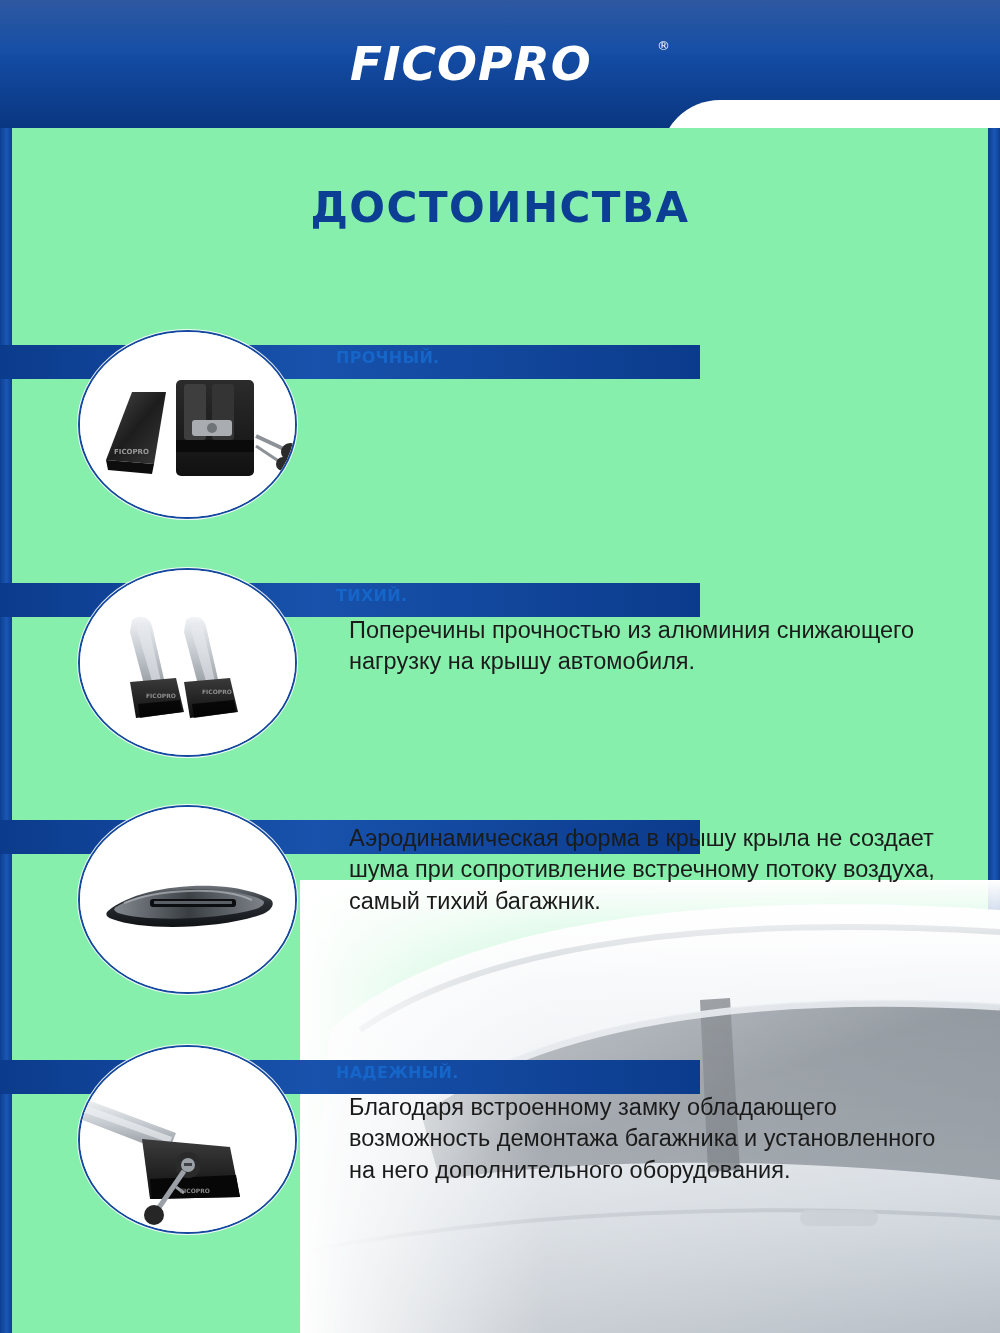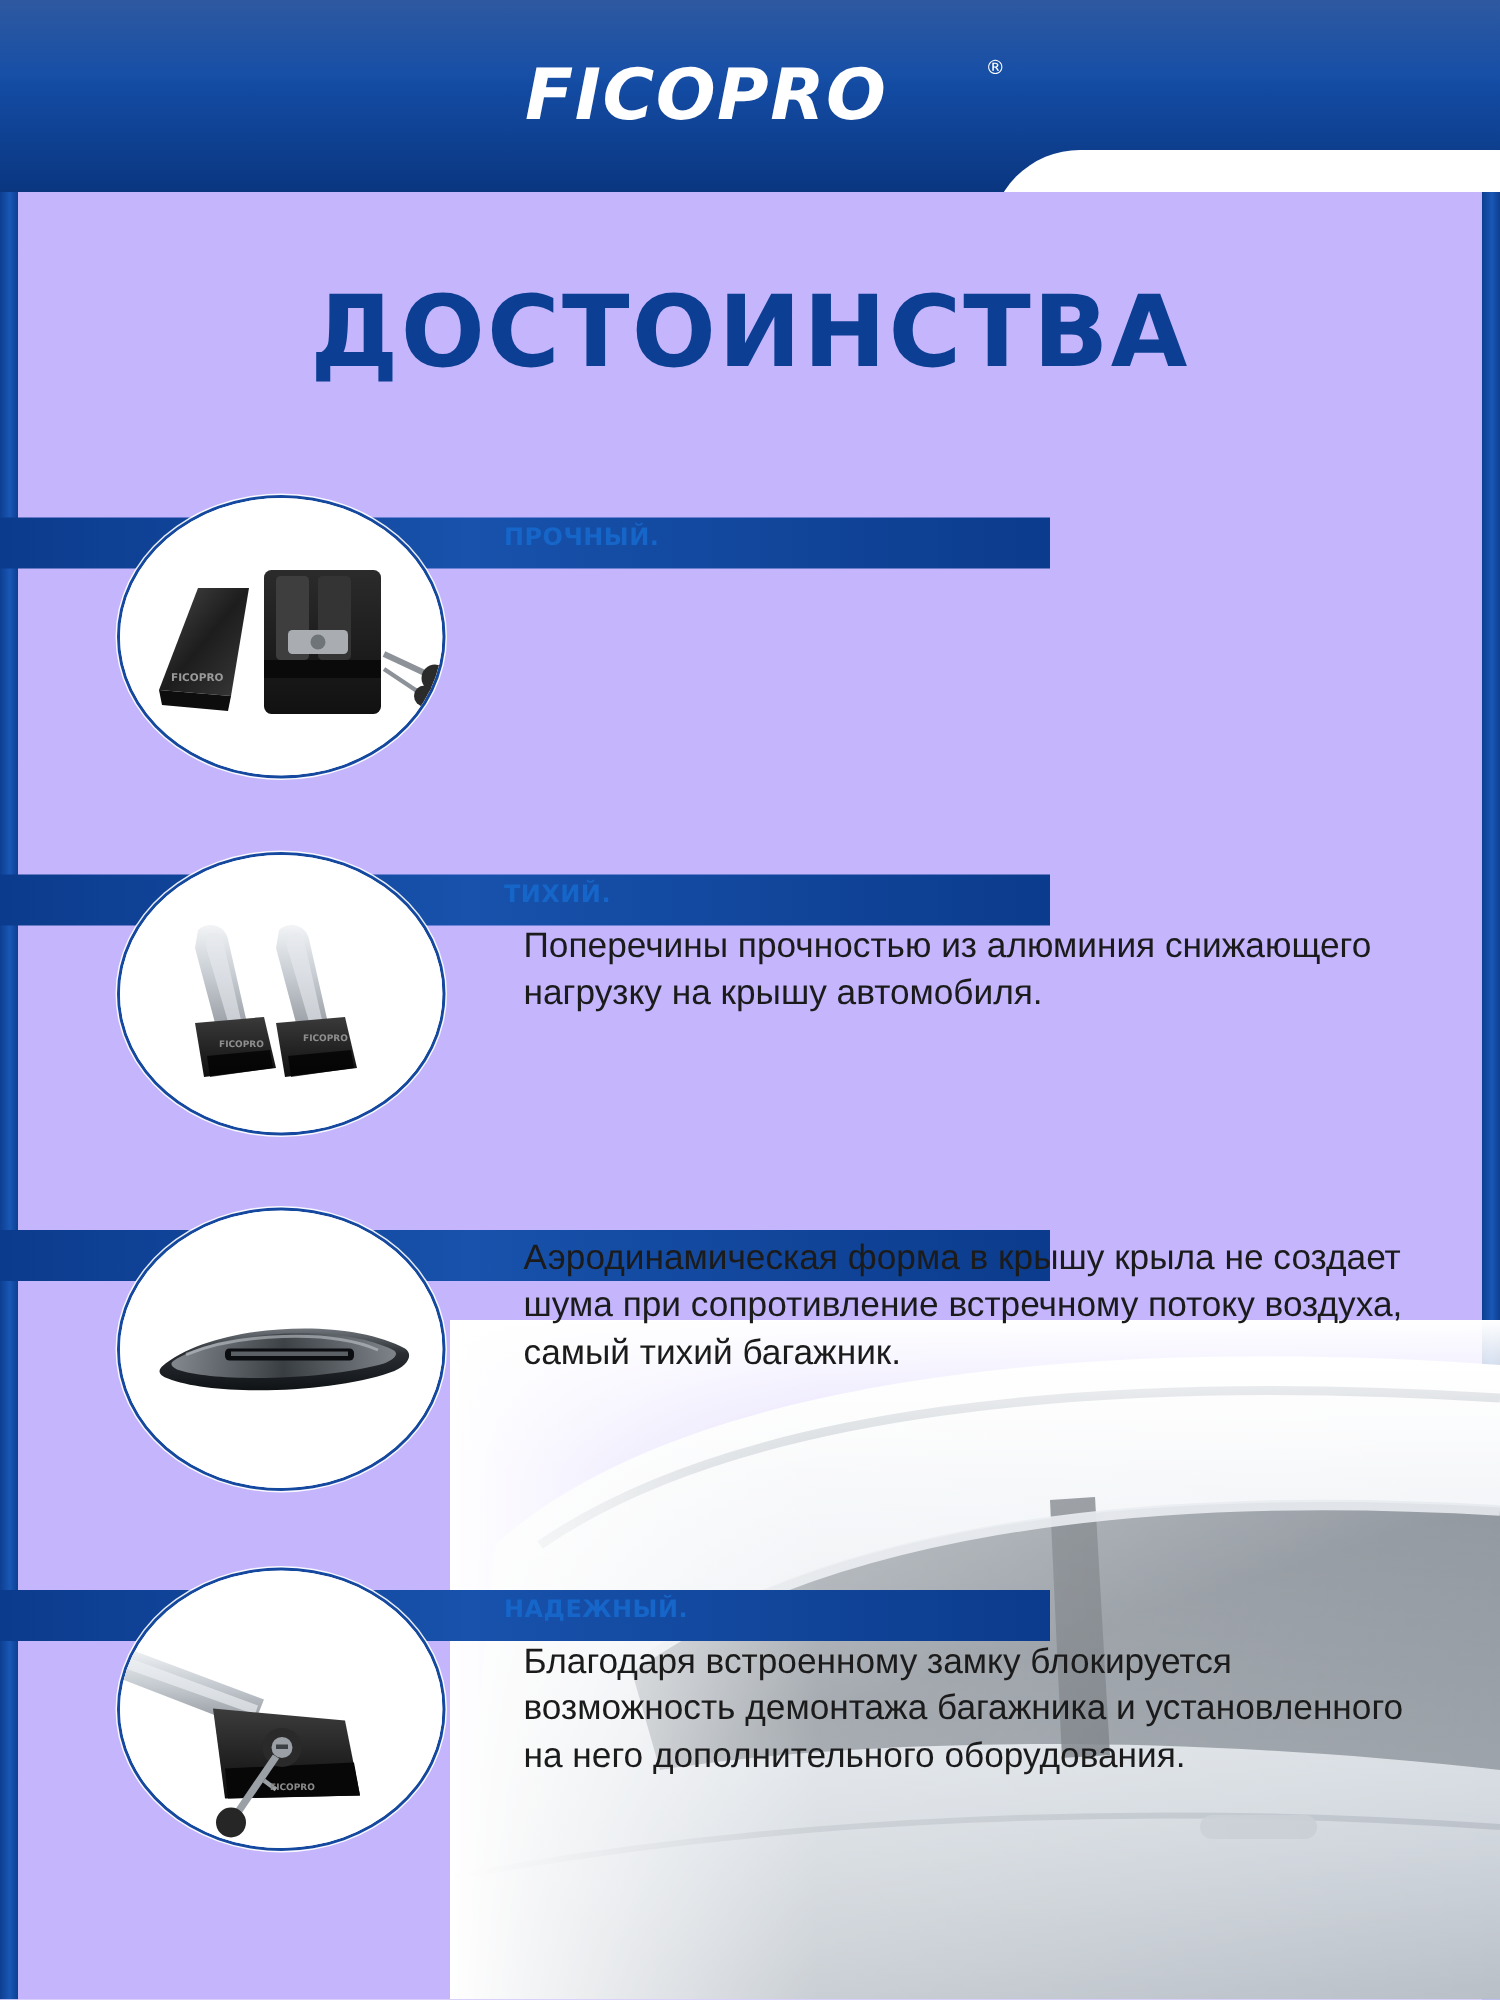--- a/index.html
+++ b/index.html
@@ -12,21 +12,21 @@
     background: #ffffff;
     font-family: "Liberation Sans", sans-serif;
     overflow: hidden;
     position: relative;
   }
 
   
   .page {
     position: absolute;
     inset: 0;
-    background: #c4b5fd;
+    background: #86efac;
     overflow: hidden;
   }
 
   
   .edge-left, .edge-right {
     position: absolute;
     top: 0;
     bottom: 0;
     width: 12px;
     background: linear-gradient(90deg, #0d3f91 0%, #1a57b5 55%, #0d3f91 100%);
@@ -88,21 +88,21 @@
   
   .title {
     position: absolute;
     left: 0;
     top: 183px;
     width: 1000px;
     text-align: center;
     color: #0c3f93;
     font-family: "DejaVu Sans", sans-serif;
     font-weight: bold;
-    font-size: 66px;
+    font-size: 42px;
     letter-spacing: 1.5px;
   }
 
   
   .ribbon {
     position: absolute;
     left: 0;
     height: 34px;
     background: linear-gradient(90deg, #0b3b8c 0%, #1852ac 45%, #0b3b8c 100%);
   }
@@ -380,17 +380,17 @@
         <rect x="104" y="116" width="8" height="3" fill="#3d4146"></rect>
 
         <path d="M104,124 L78,162" stroke="#9aa0a6" stroke-width="5"></path>
         <circle cx="74" cy="168" r="10" fill="#262626"></circle>
         <path d="M96,140 L104,146" stroke="#9aa0a6" stroke-width="3"></path>
         <text x="100" y="146" fill="#8a8a8a" font-family="DejaVu Sans, sans-serif" font-size="6" font-weight="bold">FICOPRO</text>
       </svg>
     </div>
     <div class="ftext">
       <p class="fhead">НАДЕЖНЫЙ.</p>
-      <p class="fbody">Благодаря встроенному замку блокируется возможность демонтажа багажника и установленного на него дополнительного оборудования.</p>
+      <p class="fbody">Благодаря встроенному замку обладающего возможность демонтажа багажника и установленного на него дополнительного оборудования.</p>
     </div>
   </div>
 
 </div>
 
 </body></html>

